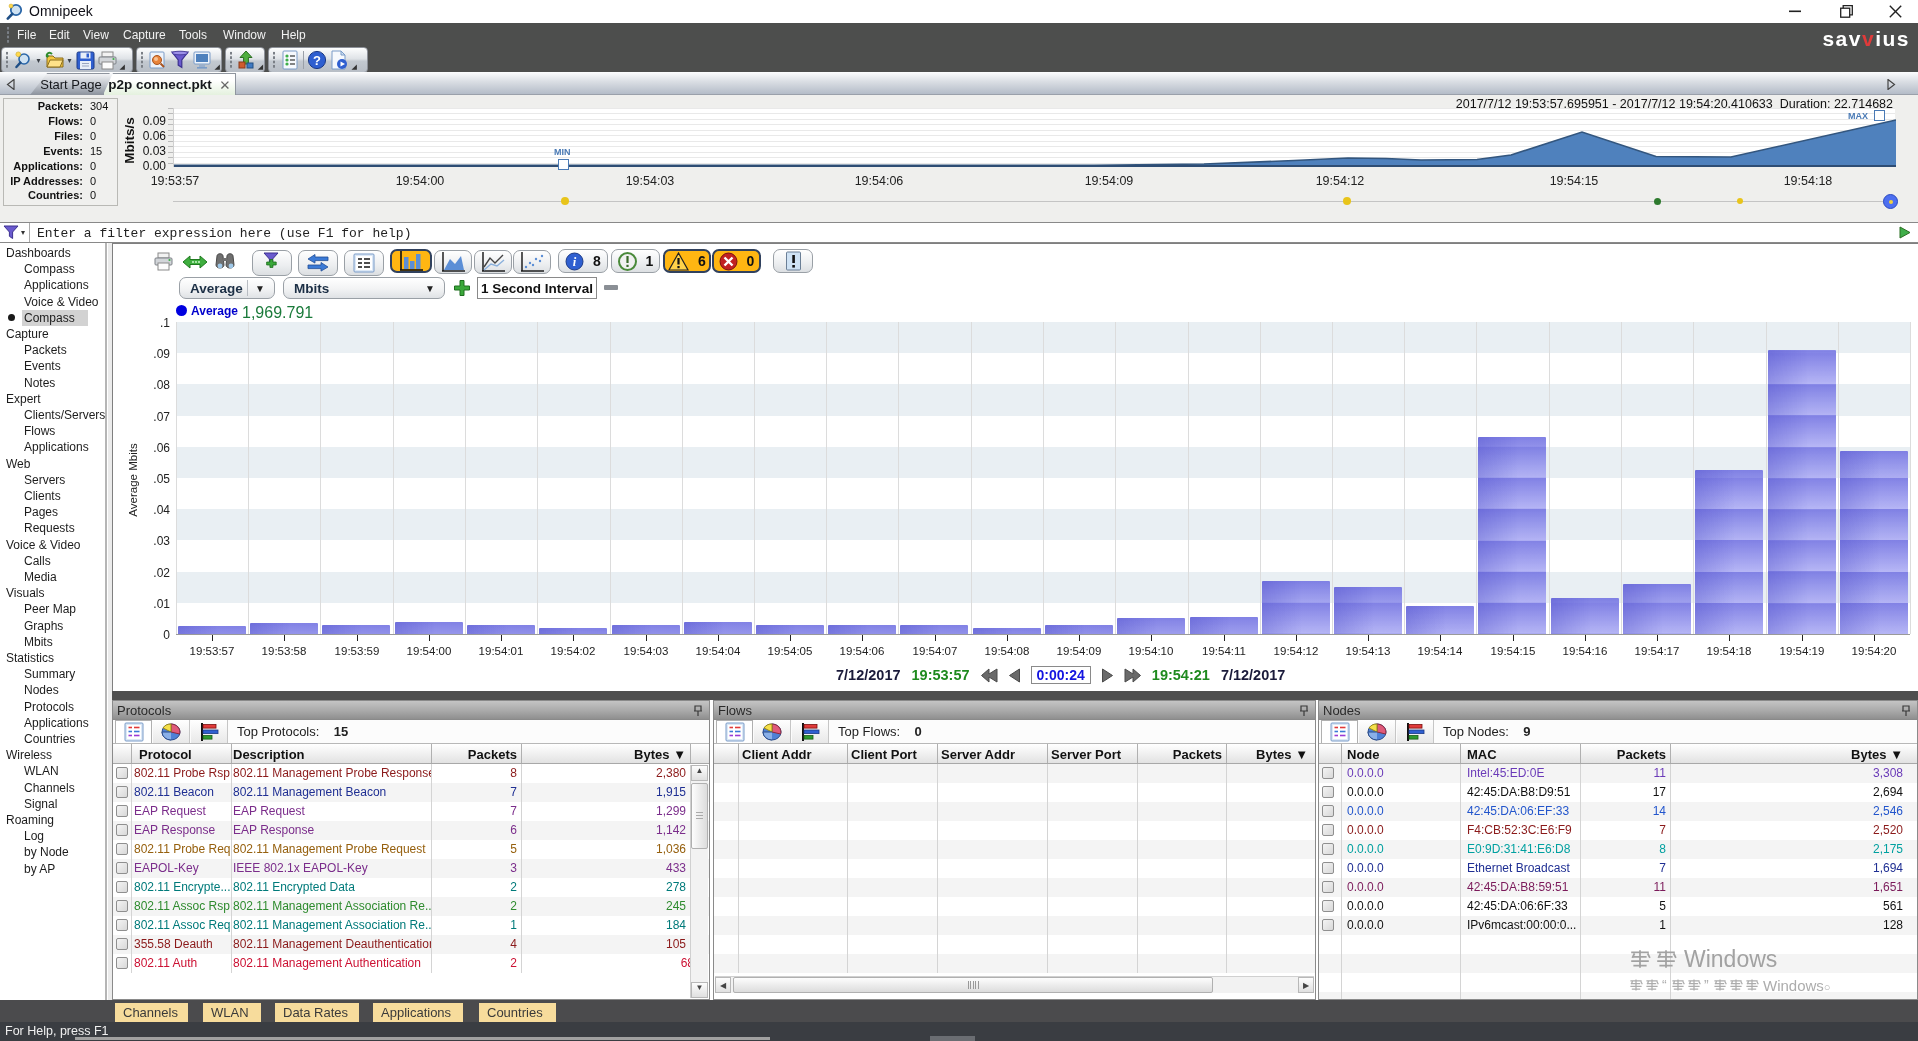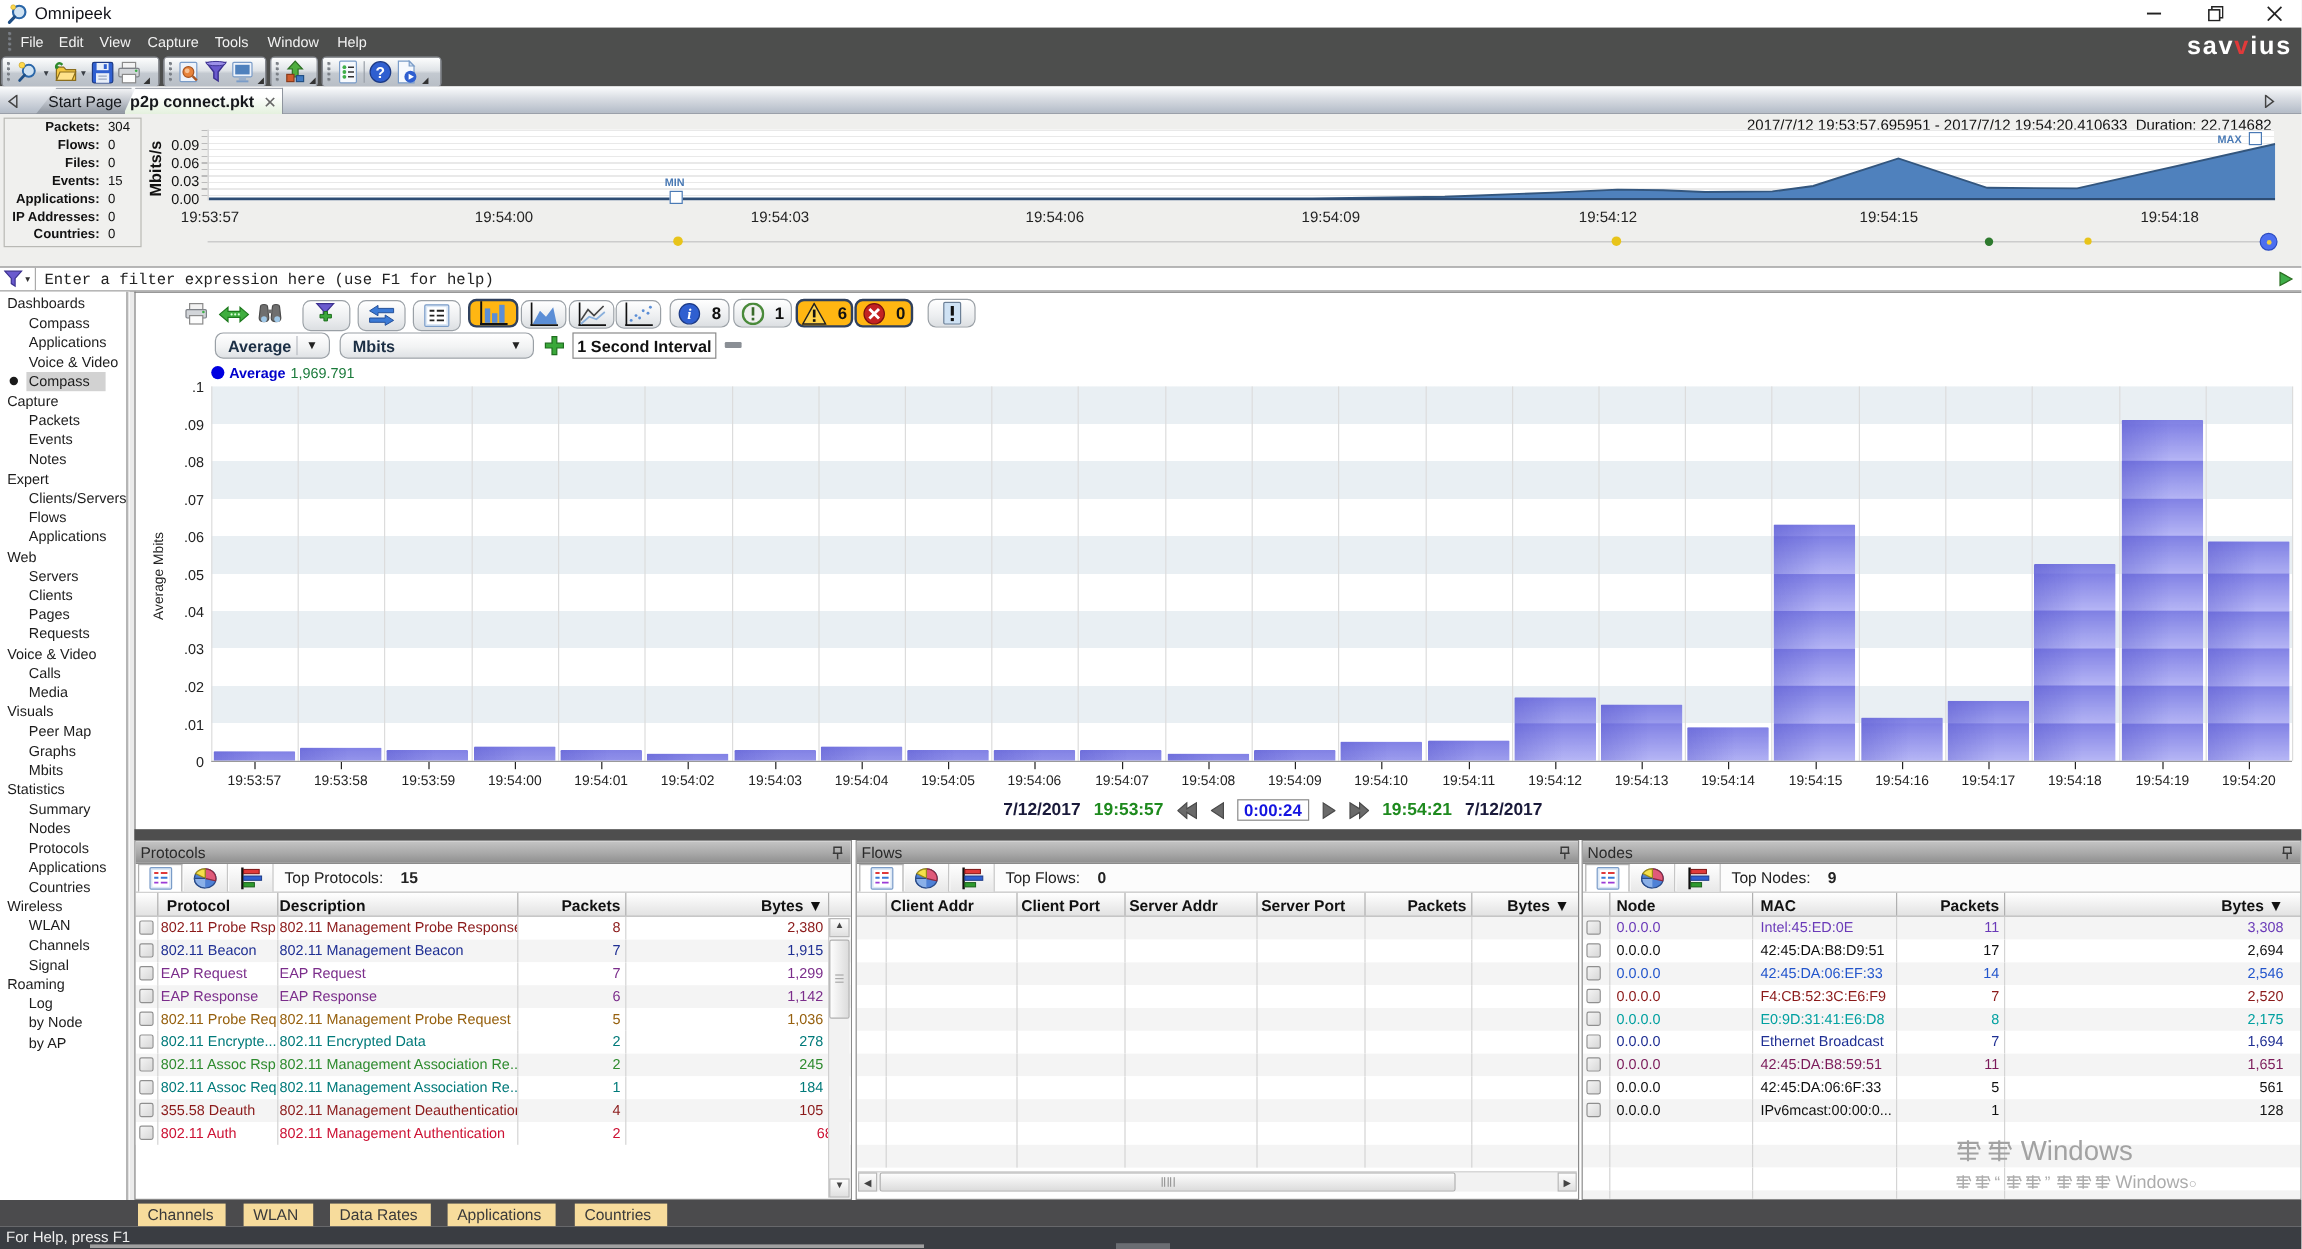--- a/index.html
+++ b/index.html
@@ -461,21 +461,21 @@
     <span style="margin-left:10px">Mbits</span>
     <span style="position:absolute;right:9px;font-size:10px;color:#222">▼</span>
   </div>
 <svg class="abs" style="left:453px;top:279px" width="18" height="18" viewBox="0 0 18 18">
     <path d="M7 1.5 h4 v5.5 h5.5 v4 H11 v5.5 H7 V11 H1.5 V7 H7 z" fill="#3aa83a" stroke="#1e6e1e"></path>
   </svg>
 <div class="abs" style="left:477px;top:277px;width:120px;height:22px;border:1px solid #8a8a8a;background:#fff;font-size:13.5px;font-weight:bold;color:#111;display:flex;align-items:center;justify-content:center">1 Second Interval</div>
 <div class="abs" style="left:604px;top:285px;width:14px;height:5px;background:#8a8f95;border-radius:1px"></div>
 <div class="abs" style="left:176px;top:305px;width:11px;height:11px;border-radius:50%;background:#0000e0"></div>
 <div class="abs" style="left:191px;top:304px;font-size:12px;font-weight:bold;color:#0000cc">Average</div>
-<div class="abs" style="left:242px;top:304px;font-size:12px;color:#1a7a3a">1,969.791</div>
+<div class="abs" style="left:242px;top:304px;font-size:16px;color:#1a7a3a">1,969.791</div>
 <div class="abs" style="left:176px;top:322px;width:1734px;height:312px;background:repeating-linear-gradient(180deg,#e9eff3 0 31.2px,#ffffff 31.2px 62.4px)">
 <div style="position:absolute;left:0px;top:0;width:1px;height:100%;background:#dcdcdc"></div>
 <div style="position:absolute;left:72px;top:0;width:1px;height:100%;background:#dcdcdc"></div>
 <div style="position:absolute;left:144px;top:0;width:1px;height:100%;background:#dcdcdc"></div>
 <div style="position:absolute;left:217px;top:0;width:1px;height:100%;background:#dcdcdc"></div>
 <div style="position:absolute;left:289px;top:0;width:1px;height:100%;background:#dcdcdc"></div>
 <div style="position:absolute;left:361px;top:0;width:1px;height:100%;background:#dcdcdc"></div>
 <div style="position:absolute;left:434px;top:0;width:1px;height:100%;background:#dcdcdc"></div>
 <div style="position:absolute;left:506px;top:0;width:1px;height:100%;background:#dcdcdc"></div>
 <div style="position:absolute;left:578px;top:0;width:1px;height:100%;background:#dcdcdc"></div>
@@ -705,20 +705,31 @@
         <div class="cb"></div>
 <span class="cell" style="left:21px;width:96px;overflow:hidden">802.11 Probe Req</span>
         <span class="cell" style="left:120px;width:198px;overflow:hidden">802.11 Management Probe Request</span>
         <span class="cell num" style="left:318px;width:86px">5</span>
         <span class="cell num" style="left:408px;width:165px">1,036</span>
 <div class="colline" style="left:18px"></div>
 <div class="colline" style="left:118px"></div>
 <div class="colline" style="left:318px"></div>
 <div class="colline" style="left:408px"></div>
 </div>
+<div class="trow" style="background:#f4f4f4;color:#7b2d8b">
+        <div class="cb"></div>
+<span class="cell" style="left:21px;width:96px;overflow:hidden">EAPOL-Key</span>
+        <span class="cell" style="left:120px;width:198px;overflow:hidden">IEEE 802.1x EAPOL-Key</span>
+        <span class="cell num" style="left:318px;width:86px">3</span>
+        <span class="cell num" style="left:408px;width:165px">433</span>
+<div class="colline" style="left:18px"></div>
+<div class="colline" style="left:118px"></div>
+<div class="colline" style="left:318px"></div>
+<div class="colline" style="left:408px"></div>
+</div>
 <div class="trow" style="background:#ffffff;color:#007a7a">
         <div class="cb"></div>
 <span class="cell" style="left:21px;width:96px;overflow:hidden">802.11 Encrypte...</span>
         <span class="cell" style="left:120px;width:198px;overflow:hidden">802.11 Encrypted Data</span>
         <span class="cell num" style="left:318px;width:86px">2</span>
         <span class="cell num" style="left:408px;width:165px">278</span>
 <div class="colline" style="left:18px"></div>
 <div class="colline" style="left:118px"></div>
 <div class="colline" style="left:318px"></div>
 <div class="colline" style="left:408px"></div>

